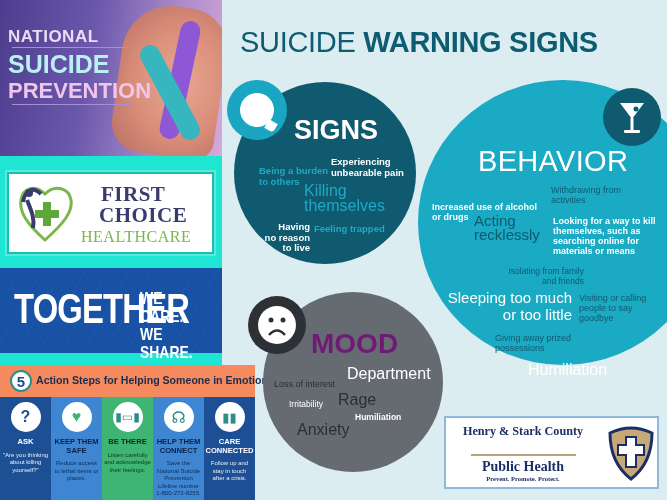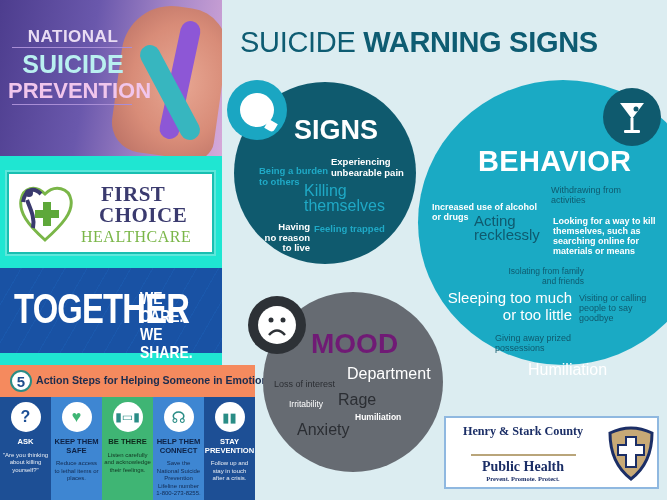--- a/index.html
+++ b/index.html
@@ -11,21 +11,21 @@
   .left-bg { left: 0; top: 155px; width: 222px; height: 210px; background: #1fe6d2; }
   .npm-banner { left: 0; top: 0; width: 222px; height: 156px; overflow: hidden;
     background: linear-gradient(100deg, #4d3d8e 0%, #6a58ac 40%, #a687c8 70%, #d6a9d9 100%); }
   .npm-banner .hand { position: absolute; left: 118px; top: 6px; width: 104px; height: 150px;
     background: radial-gradient(ellipse at 60% 50%, #e8a793 0%, #d88c78 55%, #b66d62 100%);
     border-radius: 50px 40px 20px 30px; transform: rotate(8deg); }
   .npm-banner .ribbon-purple { position: absolute; left: 170px; top: 20px; width: 20px; height: 120px;
     background: #8d57d6; border-radius: 10px; transform: rotate(12deg); }
   .npm-banner .ribbon-teal { position: absolute; left: 160px; top: 40px; width: 20px; height: 105px;
     background: #37b6bf; border-radius: 10px; transform: rotate(-28deg); }
-  .npm-text { position: absolute; left: 8px; width: 130px; text-align: center; font-weight: bold; line-height: 1; }
+  .npm-text { position: absolute; left: 8px; width: 130px; text-align: left; font-weight: bold; line-height: 1; }
   .npm-l1 { top: 28px; font-size: 17px; color: #e9dcf3; letter-spacing: 0.5px; }
   .npm-l2 { top: 52px; font-size: 25px; color: #b9f0f0; }
   .npm-l3 { top: 80px; font-size: 22px; color: #f1c6ec; }
   .npm-l4 { top: 107px; font-size: 19px; color: #c2e8ec; font-weight: normal; }
   .npm-rule { position: absolute; left: 12px; width: 120px; height: 1px; background: #a98ed6; }
 
   .fch-card { left: 7px; top: 172px; width: 207px; height: 82px; background: #ffffff;
     border: 2px solid #19bfb1; box-shadow: 0 0 0 2px #5fe7db; }
   .fch-logo { position: absolute; left: 8px; top: 6px; width: 56px; height: 64px; }
   .fch-t1, .fch-t2, .fch-t3 { position: absolute; font-family: "Liberation Serif", serif; font-weight: bold; line-height: 1; }
@@ -70,21 +70,21 @@
   .talk-circle { left: 234px; top: 82px; width: 182px; height: 182px; border-radius: 50%; background: #0f5a6e; }
   .talk-icon { left: 227px; top: 80px; width: 60px; height: 60px; border-radius: 50%; background: #1aa6c2;
     display: flex; align-items: center; justify-content: center; }
   .talk-icon .bubble { width: 34px; height: 34px; border-radius: 50%; background: #fff; position: relative; }
   .talk-icon .bubble::after { content: ""; position: absolute; right: -2px; bottom: -4px; width: 10px; height: 10px;
     background: #fff; transform: rotate(30deg); border-radius: 0 0 4px 0; }
   .talk-title { left: 294px; top: 117px; font-size: 27px; font-weight: bold; color: #fff; line-height: 1; }
 
   .behav-circle { left: 418px; top: 80px; width: 290px; height: 285px; border-radius: 50%; background: #1aaac4; }
   .behav-icon { left: 603px; top: 88px; width: 58px; height: 58px; border-radius: 50%; background: #0f5a6e; }
-  .behav-title { left: 478px; top: 147px; font-size: 29px; font-weight: bold; color: #fff; line-height: 1; letter-spacing: 0.3px; }
+  .behav-title { left: 478px; top: 147px; font-size: 29px; font-weight: normal; color: #fff; line-height: 1; letter-spacing: 0.3px; }
 
   .mood-circle { left: 263px; top: 292px; width: 180px; height: 180px; border-radius: 50%; background: #666b72; }
   .mood-icon { left: 248px; top: 296px; width: 58px; height: 58px; border-radius: 50%; background: #2d3136;
     display: flex; align-items: center; justify-content: center; }
   .mood-title { left: 311px; top: 330px; font-size: 28px; font-weight: bold; color: #701a75; line-height: 1; }
 
   .sign { position: absolute; line-height: 1.12; white-space: nowrap; }
 
   
   .hs-card { left: 444px; top: 416px; width: 215px; height: 73px; background: #fff; border: 2px solid #8fb8e0; }
@@ -166,21 +166,21 @@
       <div class="step-icon">
           <span style="color:#2a8d86">☊</span>
         </div>
       <div class="step-title">HELP THEM CONNECT</div>
       <div class="step-desc">Save the National Suicide Prevention Lifeline number 1-800-273-8255.</div>
     </div>
     <div class="step">
       <div class="step-icon">
           <span style="color:#2a8d86;font-size:13px">▮▮</span>
         </div>
-      <div class="step-title">STAY PREVENTION</div>
+      <div class="step-title">CARE CONNECTED</div>
       <div class="step-desc">Follow up and stay in touch after a crisis.</div>
     </div>
   </div>
 </div>
 
 <div class="abs main-title"><span>SUICIDE </span><b>WARNING SIGNS</b></div>
 
 <div class="abs behav-circle"></div>
 <div class="abs behav-icon">
   <svg width="58" height="58" viewBox="0 0 58 58">

